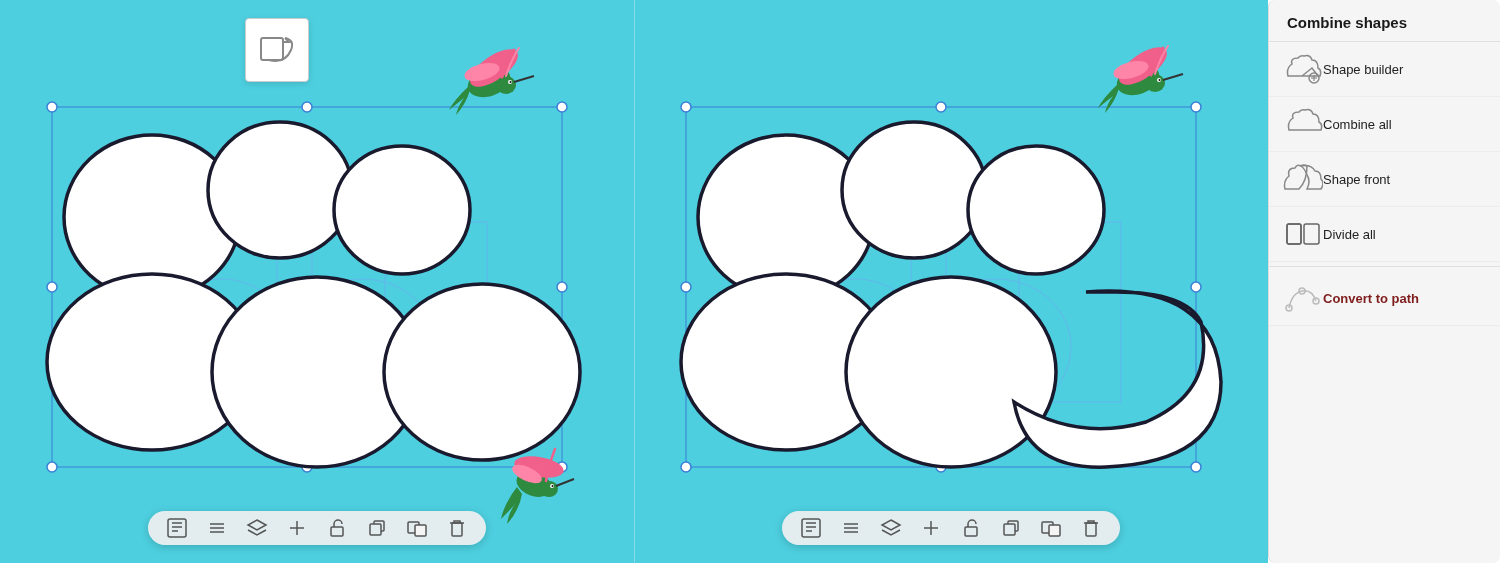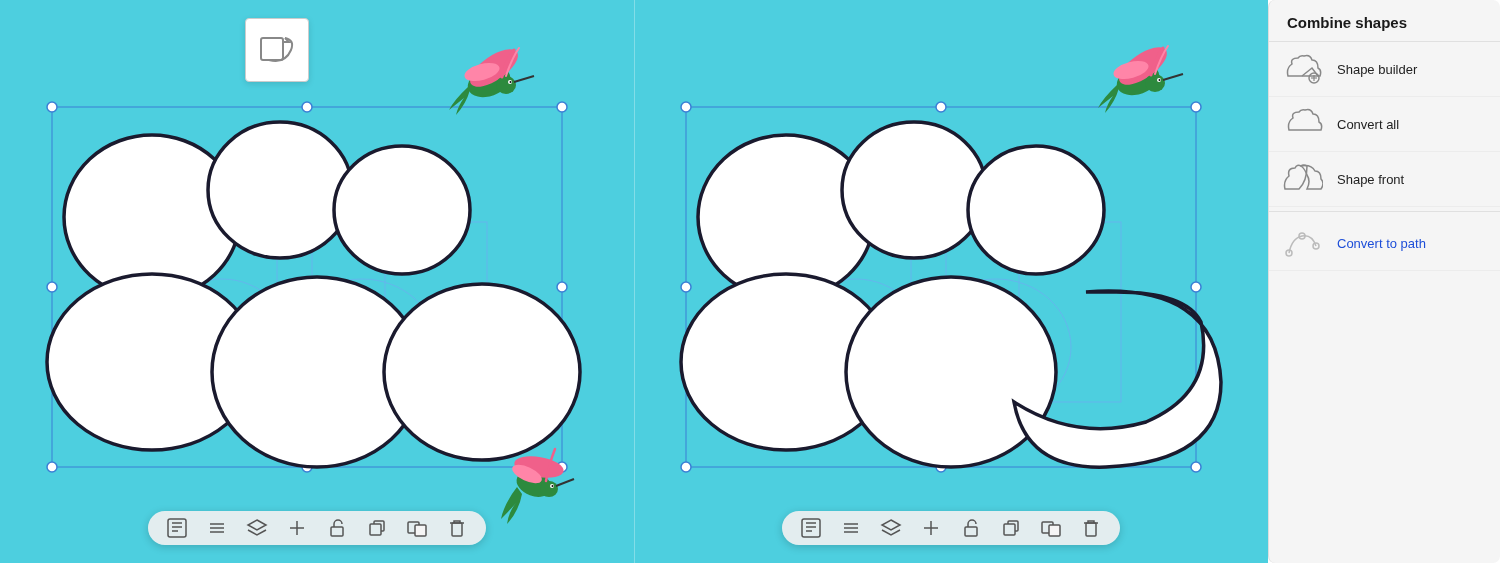--- a/index.html
+++ b/index.html
@@ -66,39 +66,39 @@
       padding: 14px 18px 10px 18px;
       border-bottom: 1px solid #e0e0e0;
     }
 
     .sidebar-item {
       display: flex;
       align-items: center;
       padding: 10px 14px;
       cursor: pointer;
       border-bottom: 1px solid #ececec;
-      gap: 14px;
     }
 
     .sidebar-item .item-icon {
       width: 40px;
       height: 34px;
       display: flex;
       align-items: center;
       justify-content: center;
       flex-shrink: 0;
     }
 
     .sidebar-item .item-label {
       font-size: 13px;
       color: #222;
     }
 
     .sidebar-item.disabled .item-label {
-      color: #1d4ed8;
+      color: #7f1d1d;
+      font-weight: bold;
     }
 
     .divider-line {
       height: 1px;
       background: #e0e0e0;
       margin: 4px 0;
     }
 
     
     .hummingbird {
@@ -376,35 +376,45 @@
     </div>
     <span class="item-label">Shape builder</span>
   </div>
 
   <div class="sidebar-item">
     <div class="item-icon">
       <svg width="40" height="32" viewBox="0 0 40 32" fill="none">
         <path d="M6 22 Q4 14 10 10 Q8 4 16 4 Q18 1 22 2 Q28 0 30 6 Q36 6 36 14 Q40 16 38 22 Z" fill="none" stroke="#888" stroke-width="1.5"></path>
       </svg>
     </div>
-    <span class="item-label">Convert all</span>
+    <span class="item-label">Combine all</span>
   </div>
 
   <div class="sidebar-item">
     <div class="item-icon">
       <svg width="40" height="32" viewBox="0 0 40 32" fill="none">
         <path d="M2 26 Q0 18 6 13 Q4 5 12 5 Q14 1 18 3 Q20 1 24 3 Q24 18 16 26 Z" fill="none" stroke="#888" stroke-width="1.5"></path>
         <path d="M18 3 Q28 1 32 8 Q38 8 38 16 Q42 20 38 26 L24 26 Q28 18 24 12 Q22 6 18 3Z" fill="none" stroke="#888" stroke-width="1.5"></path>
       </svg>
     </div>
     <span class="item-label">Shape front</span>
   </div>
 
 
 
+  <div class="sidebar-item">
+    <div class="item-icon">
+      <svg width="38" height="30" viewBox="0 0 38 30" fill="none">
+        <rect x="3" y="5" width="14" height="20" rx="2" fill="none" stroke="#666" stroke-width="1.5"></rect>
+        <rect x="3" y="5" width="14" height="20" rx="2" fill="none" stroke="#666" stroke-width="1.5"></rect>
+        <rect x="20" y="5" width="15" height="20" rx="2" fill="none" stroke="#666" stroke-width="1.5"></rect>
+      </svg>
+    </div>
+    <span class="item-label">Divide all</span>
+  </div>
 
   <div class="divider-line"></div>
 
   <div class="sidebar-item disabled">
     <div class="item-icon">
       <svg width="38" height="30" viewBox="0 0 38 30" fill="none">
         <path d="M5 25 Q8 10 18 8 Q28 6 32 18" stroke="#bbb" stroke-width="1.5" fill="none"></path>
         <circle cx="5" cy="25" r="3" fill="none" stroke="#bbb" stroke-width="1.5"></circle>
         <circle cx="32" cy="18" r="3" fill="none" stroke="#bbb" stroke-width="1.5"></circle>
         <circle cx="18" cy="8" r="3" fill="none" stroke="#bbb" stroke-width="1.5"></circle>

